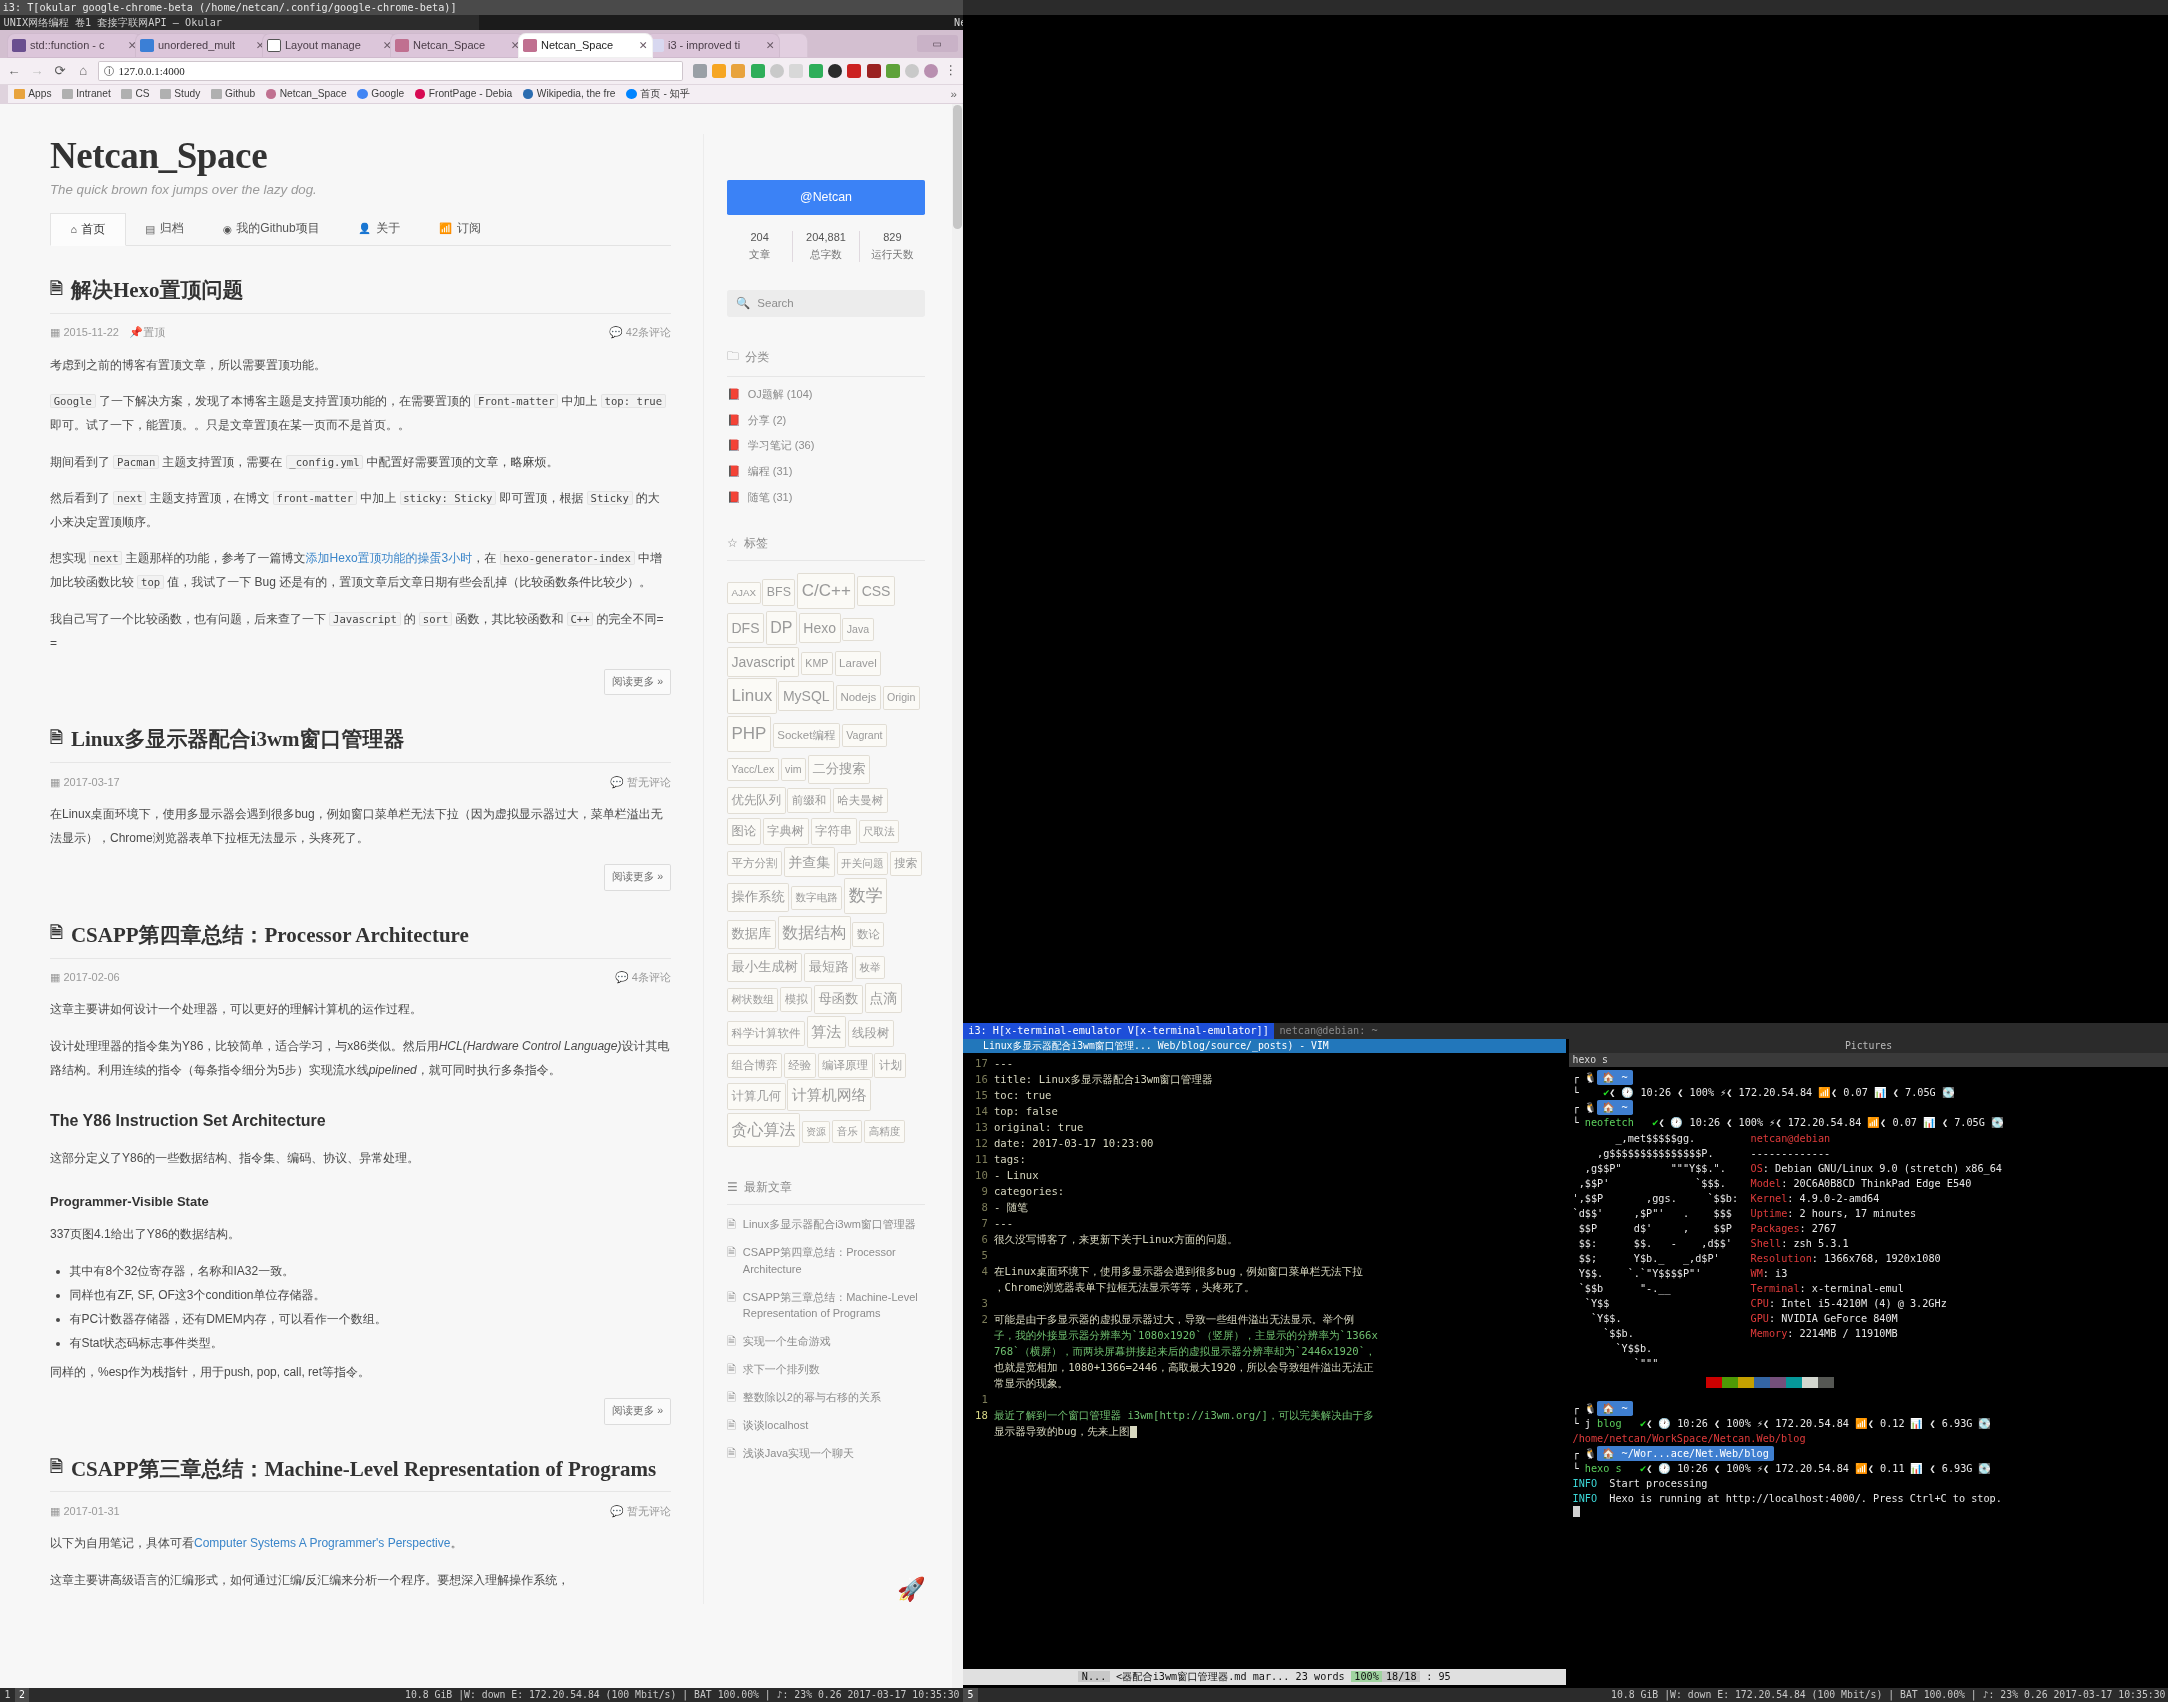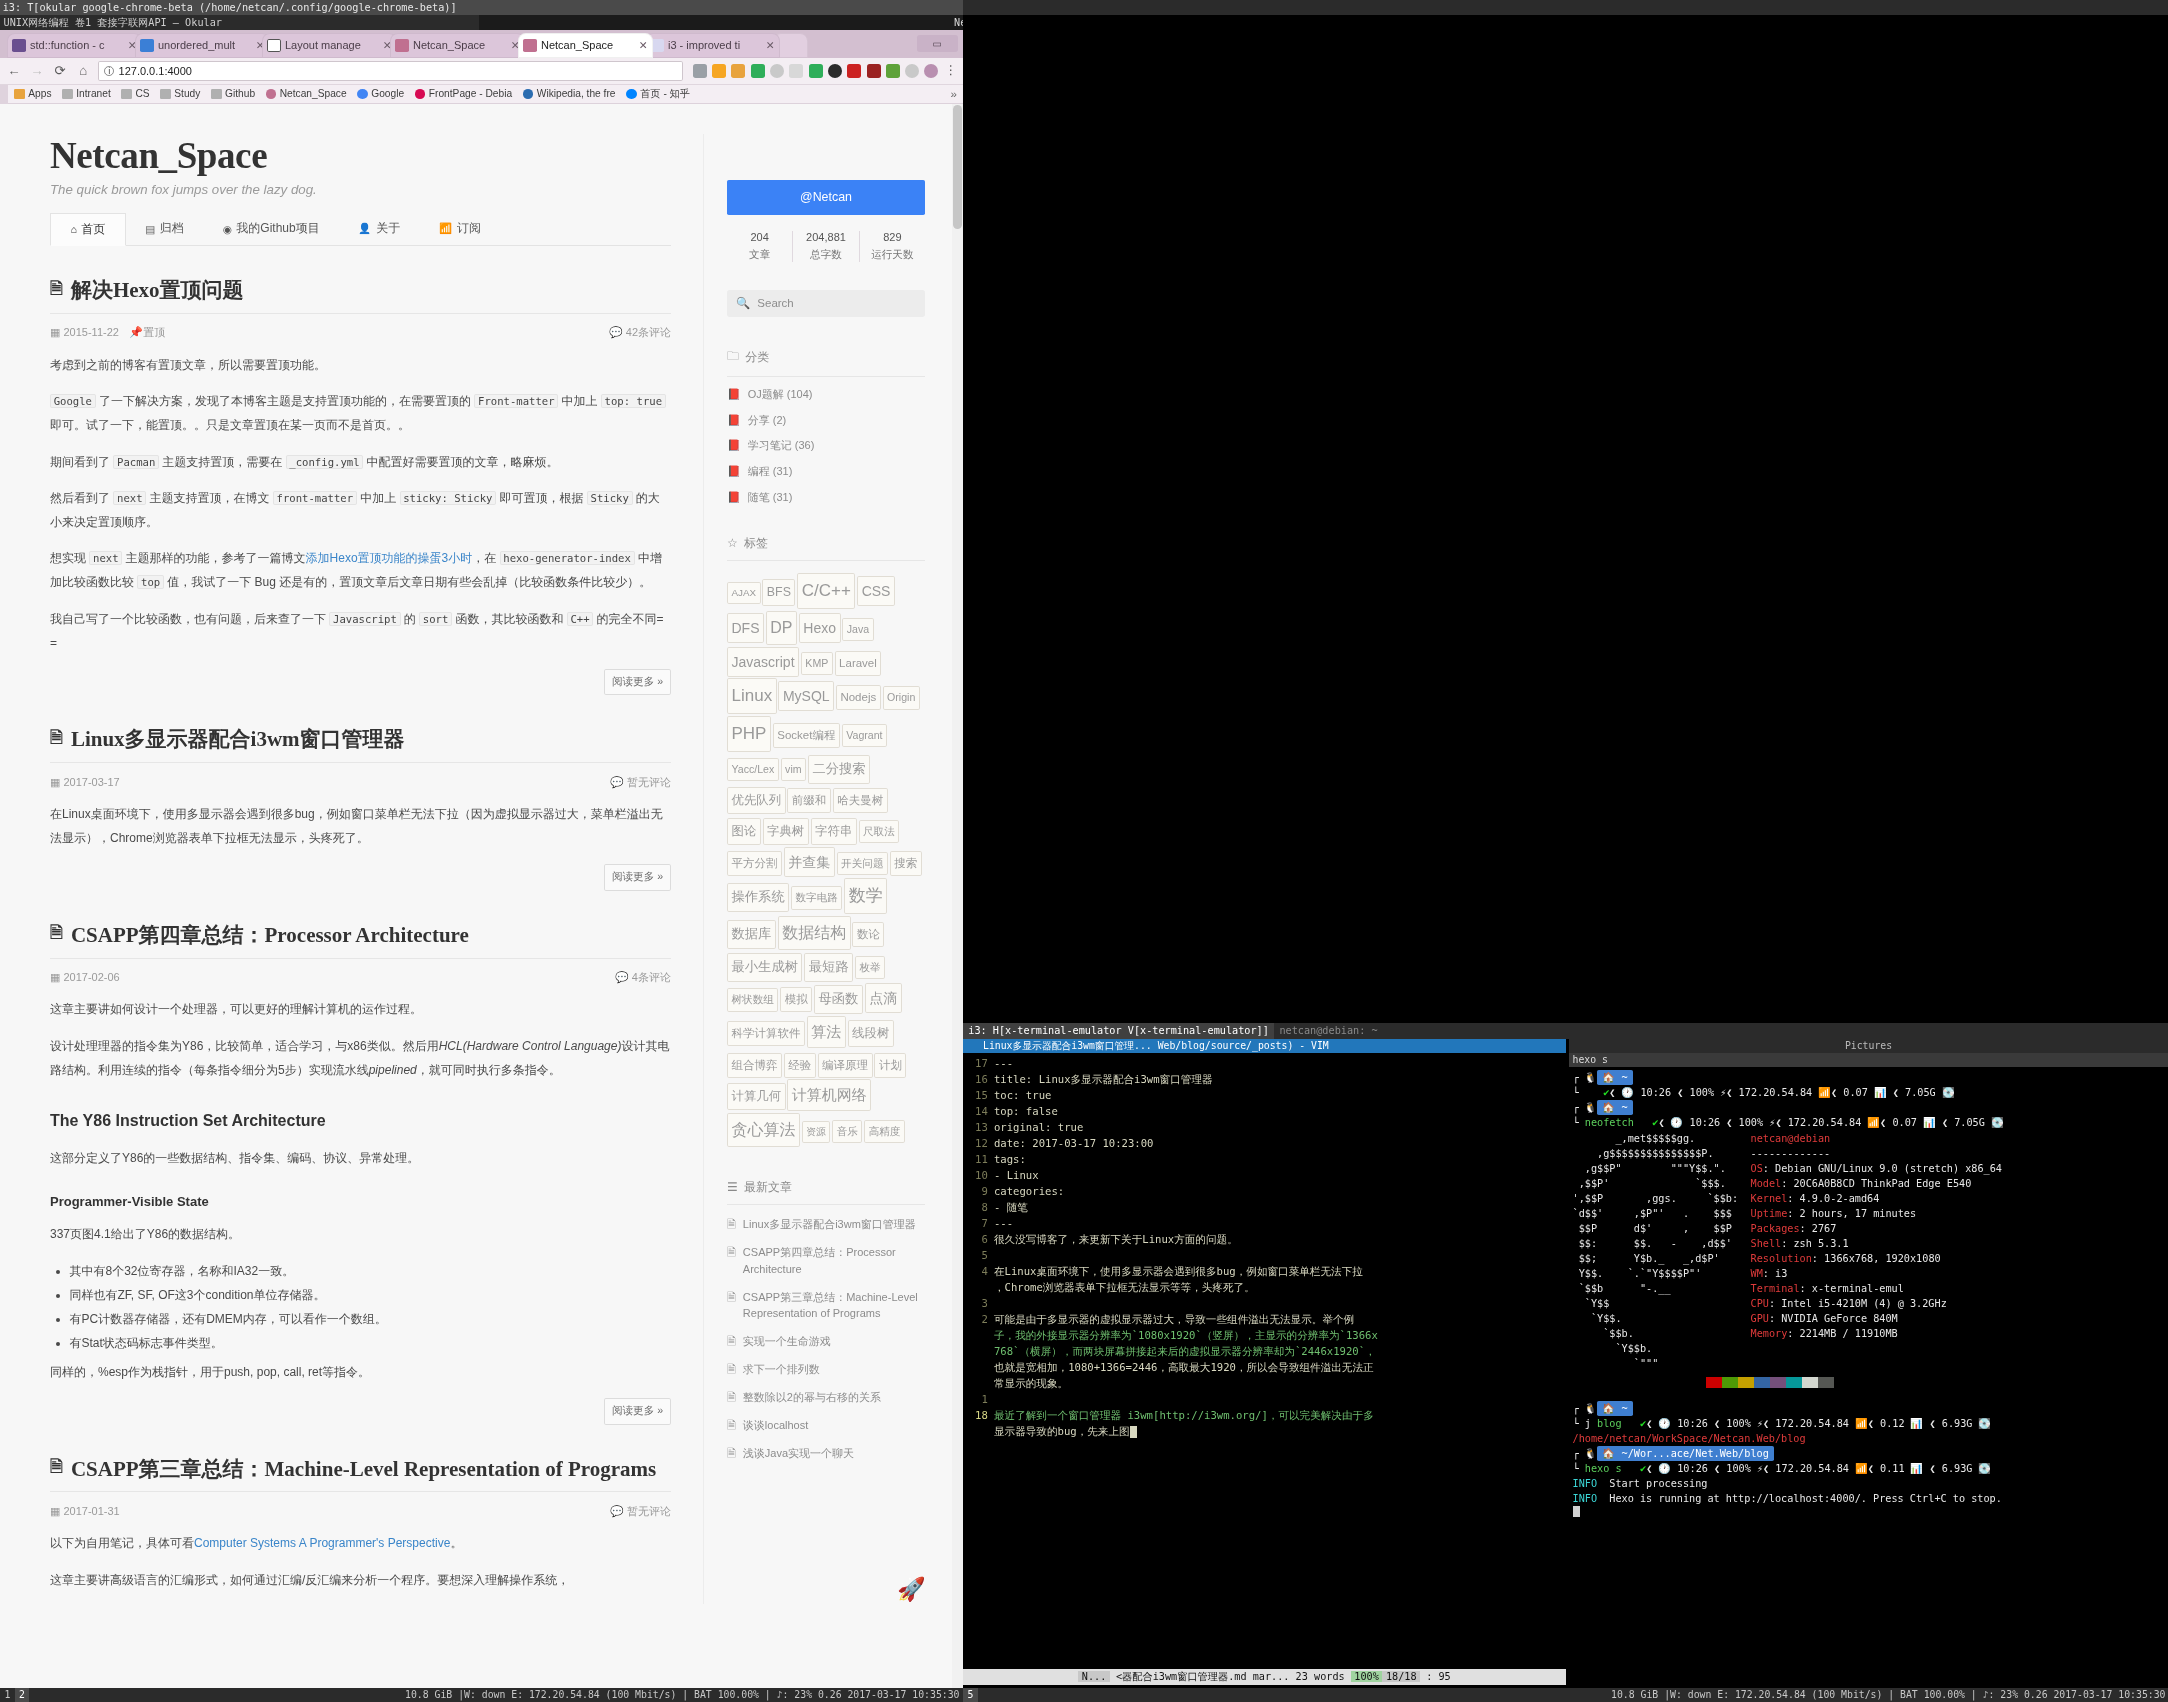--- a/index.html
+++ b/index.html
@@ -26,21 +26,21 @@
   .tab.active{background:#fff;color:#222;}
   .tab .fav{width:13.3px;height:13.3px;margin-right:4.4px;flex:0 0 13.3px;border-radius:1.8px;}
   .tab .lbl{flex:1;overflow:hidden;text-overflow:clip;}
   .tab .x{margin-left:3.5px;font-size:10.6px;color:#6b5c68;}
 
   .toolbar{height:27.5px;background:#f4eef3;display:flex;align-items:center;padding:0 5.3px;gap:6.2px;border-bottom:0.9px solid #e0d6de;}
   .navbtn{width:17px;height:17px;display:flex;align-items:center;justify-content:center;color:#5a5a5a;font-size:13.3px;}
   .navbtn.dim{color:#bdbdbd;}
   .omnibox{flex:1;height:19.5px;background:#fff;border:0.9px solid #cfc6cd;border-radius:1.8px;display:flex;align-items:center;
            padding:0 5.3px;font-size:11px;color:#555;gap:4.4px;}
-  .omnibox .host{color:#222;}
+  .omnibox .host{color:#222;font-family:Liberation Serif, serif;}
   .ext-icons{display:flex;align-items:center;gap:5.3px;padding-left:3.5px;}
   .exti{width:14px;height:14px;border-radius:2.7px;}
 
   .bookmarks{height:18.6px;background:#f4eef3;display:flex;align-items:center;gap:10.6px;padding:0 6.2px;font-size:10.2px;color:#3d3d3d;
              border-bottom:0.9px solid #ddd2db;white-space:nowrap;margin-left:8px;}
   .bm{display:flex;align-items:center;gap:3.5px;}
   .bm .bmi{width:10.6px;height:9.8px;border-radius:1.3px;background:#b8b8b8;flex:0 0 10.6px;}
 
   
   .page{position:relative;height:1584px;background:#f7f7f7;overflow:hidden;}
@@ -87,21 +87,21 @@
   .rec{display:flex;align-items:flex-start;gap:7px;font-size:11px;color:#8c8c8c;margin-top:11.5px;line-height:1.5;}
 
   .scrollbar{position:absolute;right:0;top:0;width:10.6px;height:100%;background:#f1f1f1;}
   .scrollthumb{position:absolute;right:0.9px;top:1.8px;width:8.9px;height:124px;background:#c6c6c6;border-radius:4.4px;}
 
   
   .termwrap{position:absolute;left:963px;top:15px;width:1206px;height:1673px;background:#000;}
   .t-i3bar{position:absolute;left:0;top:1008px;width:1206px;height:16px;background:#2b2b2b;color:#bfbfbf;
      font-family:"DejaVu Sans Mono", monospace;font-size:10.2px;line-height:16px;white-space:nowrap;}
   .t-i3bar .seg{display:inline-block;padding:0 5.3px;}
-  .t-i3bar .seg.focus{background:#404040;color:#fff;}
+  .t-i3bar .seg.focus{background:#1d4ed8;color:#fff;}
   .t-i3bar .seg.alt{color:#8a8a8a;}
 
   .vimpane{position:absolute;left:0;top:1024px;width:603px;height:664px;background:#000;}
   .vimtitle{height:14px;background:#2277bb;color:#fff;font-family:"DejaVu Sans Mono", monospace;font-size:9.8px;
             line-height:14px;padding-left:20px;white-space:nowrap;overflow:hidden;}
   .vimbody{font-family:"DejaVu Sans Mono", monospace;font-size:10.6px;line-height:16px;color:#d8d8c0;padding:1.8px 0 0 1.8px;white-space:pre;}
   .ln{color:#7d7d5a;display:inline-block;width:23px;text-align:right;margin-right:6.2px;}
   .ln.cur{color:#d7d787;}
   .vstr{color:#6fbf6f;}
   .vstatus{position:absolute;left:0;bottom:17.7px;width:603px;height:16px;background:#e0e0e0;color:#111;

